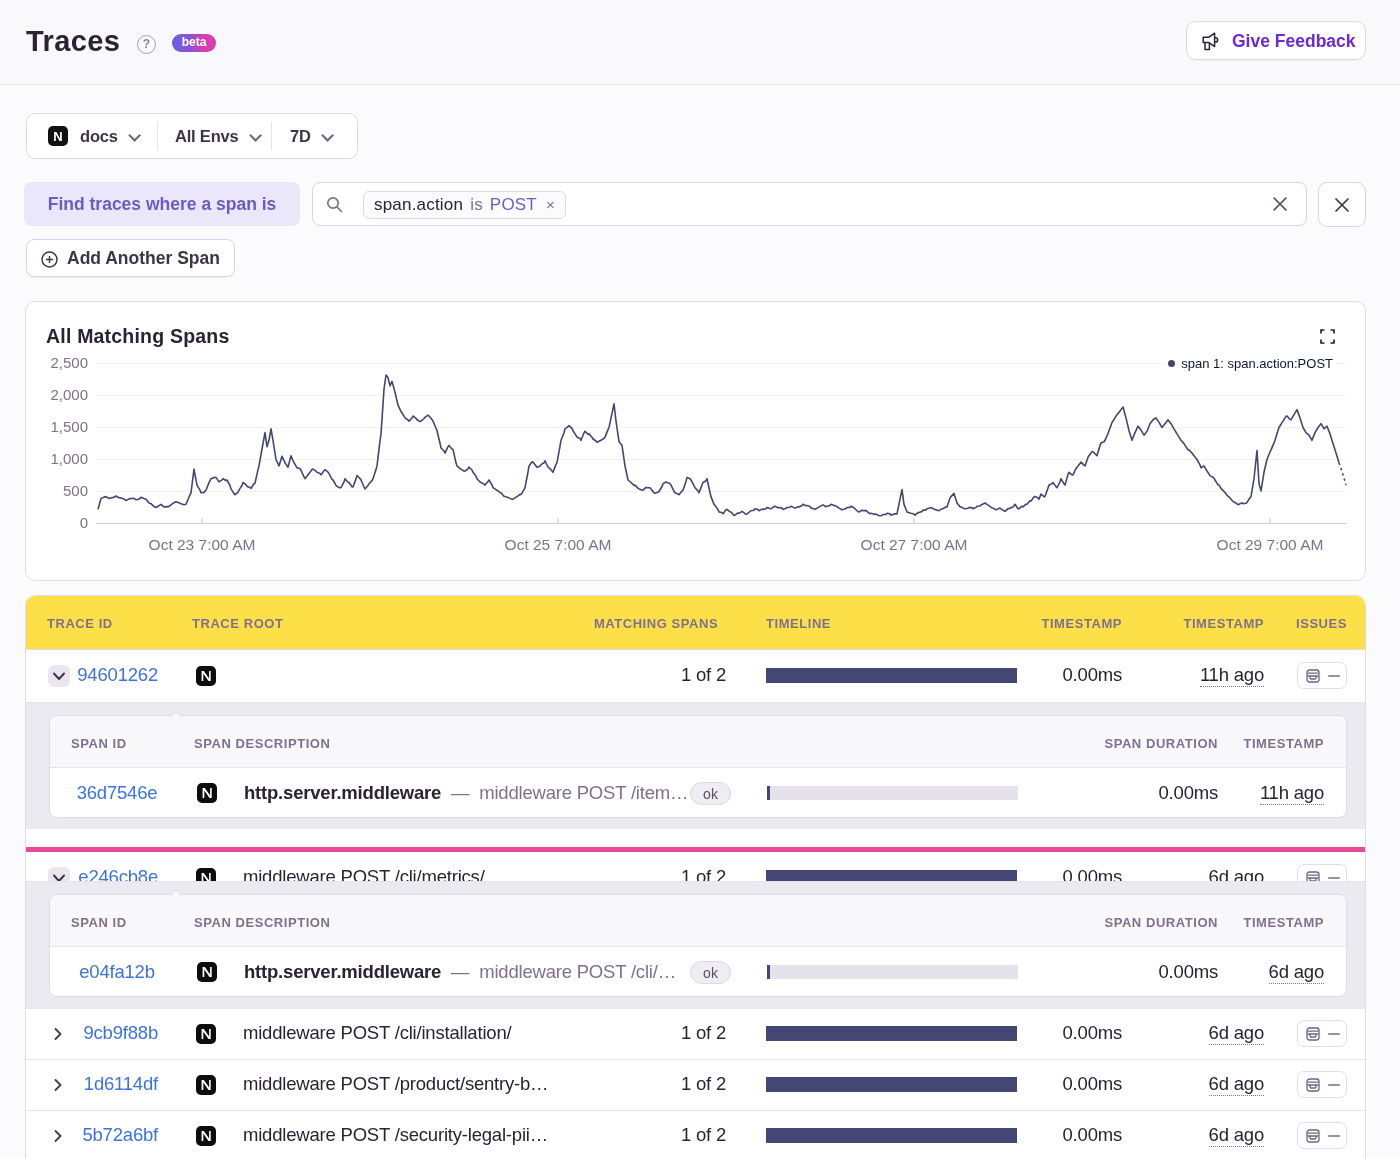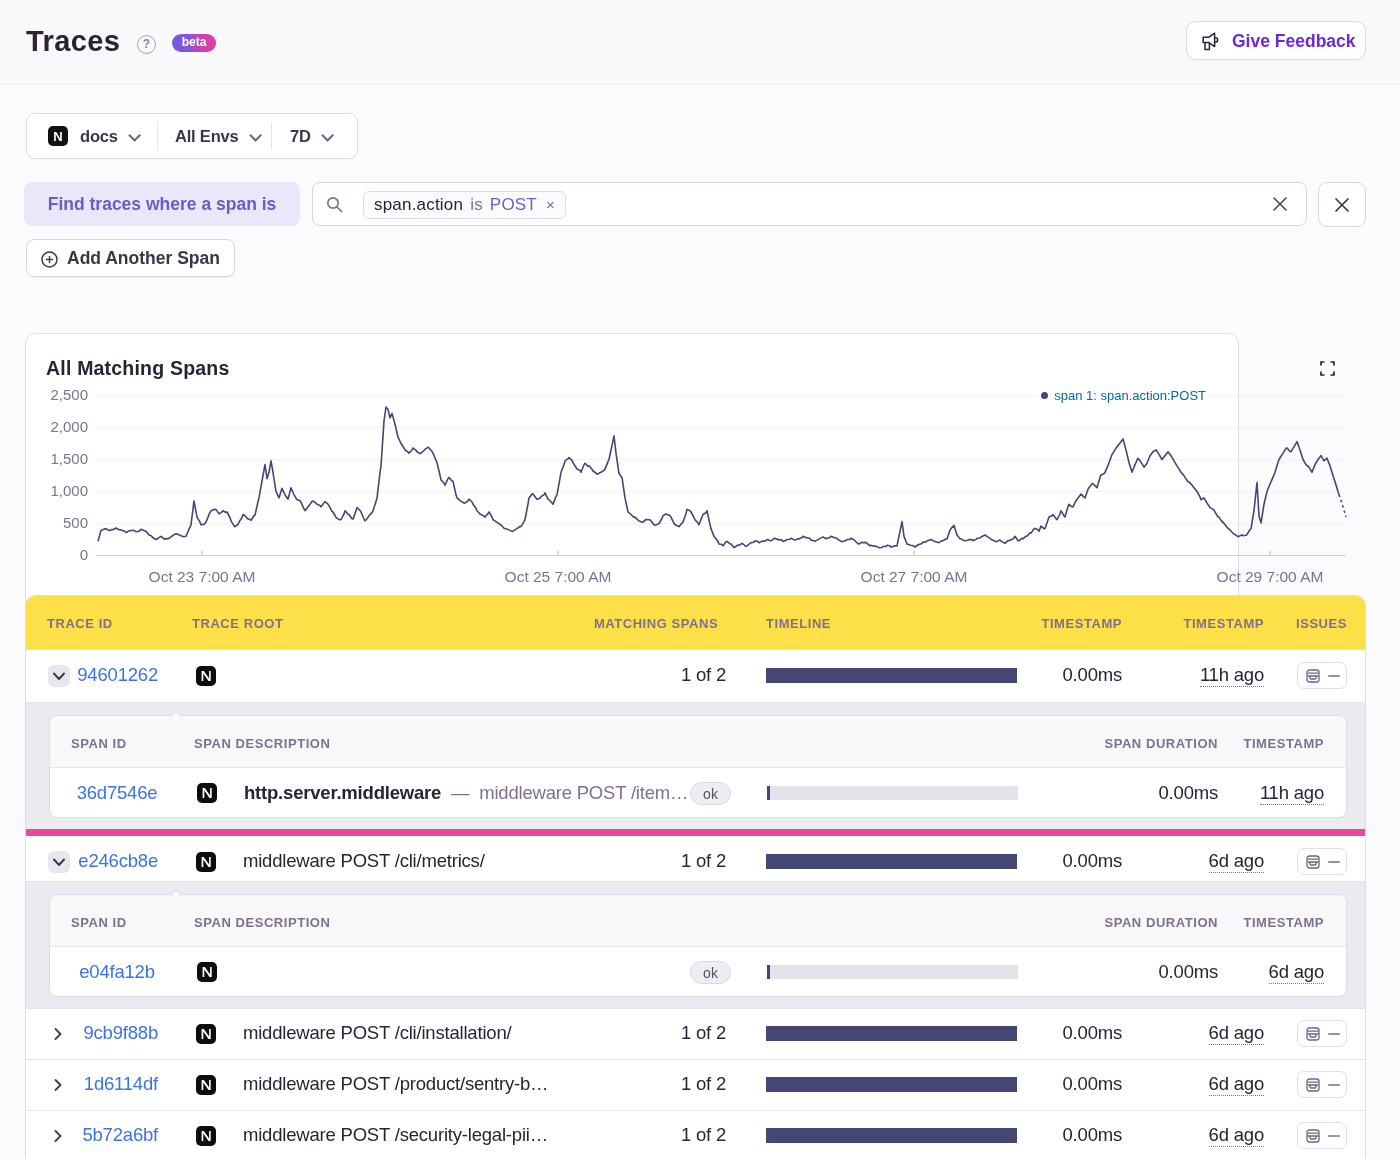--- a/index.html
+++ b/index.html
@@ -29,23 +29,23 @@
 .token .is { color:#80708f; padding:0 7px; }
 .token .val { color:#6c5fc7; }
 .token .tx { color:#80708f; font-size:15px; padding-left:9px; }
 .clearx { position:absolute; right:17px; top:12px; width:18px; height:18px; }
 .xbtn { position:absolute; left:1318px; top:182px; width:48px; height:45px; background:#fff; border:1px solid #d9d4e2; border-radius:9px; }
 .addspan { position:absolute; left:26px; top:239px; width:209px; height:38px; background:#fff; border:1px solid #d9d4e2; border-radius:8px; box-shadow:0 1px 1px rgba(43,34,51,0.04); }
 .addspan .txt { position:absolute; left:40px; top:8px; font-size:17.5px; font-weight:700; color:#3e3446; }
 
 
 .panel { position:absolute; background:#fff; border:1px solid #e0dce5; border-radius:10px; }
-.chartp { left:25px; top:301px; width:1214px; height:280px;margin-top:32px; }
+.chartp { left:25px; top:301px; width:1341px; height:280px; }
 .ctitle { position:absolute; left:20px; top:23px; font-size:19.5px; font-weight:700; color:#2b2233; letter-spacing:0.2px; }
-.legend { position:absolute; right:30px; top:54px; font-size:13px; color:#0369a1; background:#fff; padding:0 2px; z-index:3; }
+.legend { position:absolute; right:30px; top:54px; font-size:13px; color:#0f172a; background:#fff; padding:0 2px; z-index:3; }
 .ldot { display:inline-block; width:7px; height:7px; border-radius:50%; background:#444674; margin-right:6px; vertical-align:1px; }
 
 
 .tablep { left:25px; top:595px; width:1341px; height:620px; border-radius:10px 10px 0 0; overflow:hidden; }
 .sect { position:absolute; left:0; width:1339px; }
 .hlabel { position:absolute; font-size:13px; font-weight:700; color:#80708f; letter-spacing:0.55px; }
 .thead { top:0; height:54px; background:#fde047; border-bottom:1px solid #e0dce5; }
 .thead .hlabel { top:20px; }
 .row { background:#fff; }
 .row .cell { position:absolute; font-size:18.5px; color:#2b2233; letter-spacing:-0.2px; }
@@ -207,21 +207,21 @@
             </svg>
           <div class="cell" style="left:194px;top:14px"><b>http.server.middleware</b>&nbsp;&nbsp;<span class="graydesc">—&nbsp; middleware POST /item…</span></div>
           <div class="okpill" style="top:14px">ok</div>
           <div class="minibar" style="top:18px"></div>
           <div class="minitick" style="top:18px"></div>
           <div class="cell" style="left:1058px;top:14px;width:110px;text-align:right">0.00ms</div>
           <div class="cell ago" style="left:1164px;top:14px;width:110px"><span>11h ago</span></div>
         </div>
       </div>
     </div>
-<div class="sect row" style="top:233px;height:52px;border-top:7px solid #ec4899;">
+<div class="sect row" style="top:251px;height:52px;border-top:5px solid #ec4899;">
       <div class="chevbtn" style="top:15px">
           <svg class="abs" style="left:5px;top:7px" width="12" height="9" viewBox="0 0 12 9" fill="none" stroke="#3e3446" stroke-width="1.9" stroke-linecap="round" stroke-linejoin="round">
             <path d="M1 1.5 L6 7 L11 1.5"></path>
           </svg>
         </div>
       <div class="cell tid" style="left:35px;top:14px;width:97px">e246cb8e</div>
       <svg class="nlogo" style="left:170px;top:16px" viewBox="0 0 20 20">
           <rect width="20" height="20" rx="5" fill="#0d0d0d"></rect>
           <path d="M5.6 15 V5 H7.8 L13.1 12.5 V5 H14.7 V15 H12.5 L7.3 7.6 V15 Z" fill="#fff"></path>
         </svg>
@@ -248,20 +248,21 @@
           <div class="hlabel" style="left:1028px;width:140px;text-align:right">SPAN DURATION</div>
           <div class="hlabel" style="left:1154px;width:120px;text-align:right">TIMESTAMP</div>
         </div>
         <div class="notch"></div>
         <div class="subrow">
           <div class="cell tid" style="left:22px;top:14px;width:90px;text-align:center">e04fa12b</div>
           <svg class="nlogo" style="left:147px;top:15px" viewBox="0 0 20 20">
               <rect width="20" height="20" rx="5" fill="#0d0d0d"></rect>
               <path d="M5.6 15 V5 H7.8 L13.1 12.5 V5 H14.7 V15 H12.5 L7.3 7.6 V15 Z" fill="#fff"></path>
             </svg>
+          <div class="cell" style="left:194px;top:14px"><b>http.server.middleware</b>&nbsp;&nbsp;<span class="graydesc">—&nbsp; middleware POST /cli/…</span></div>
           <div class="okpill" style="top:14px">ok</div>
           <div class="minibar" style="top:18px"></div>
           <div class="minitick" style="top:18px"></div>
           <div class="cell" style="left:1058px;top:14px;width:110px;text-align:right">0.00ms</div>
           <div class="cell ago" style="left:1164px;top:14px;width:110px"><span>6d ago</span></div>
         </div>
       </div>
     </div>
 <div class="sect row" style="top:412px;height:51px;border-top:1px solid #e8e4ed;">
       <svg class="abs" style="left:28px;top:19px" width="8" height="12" viewBox="0 0 8 12" fill="none" stroke="#443a4f" stroke-width="1.8" stroke-linecap="round" stroke-linejoin="round">

